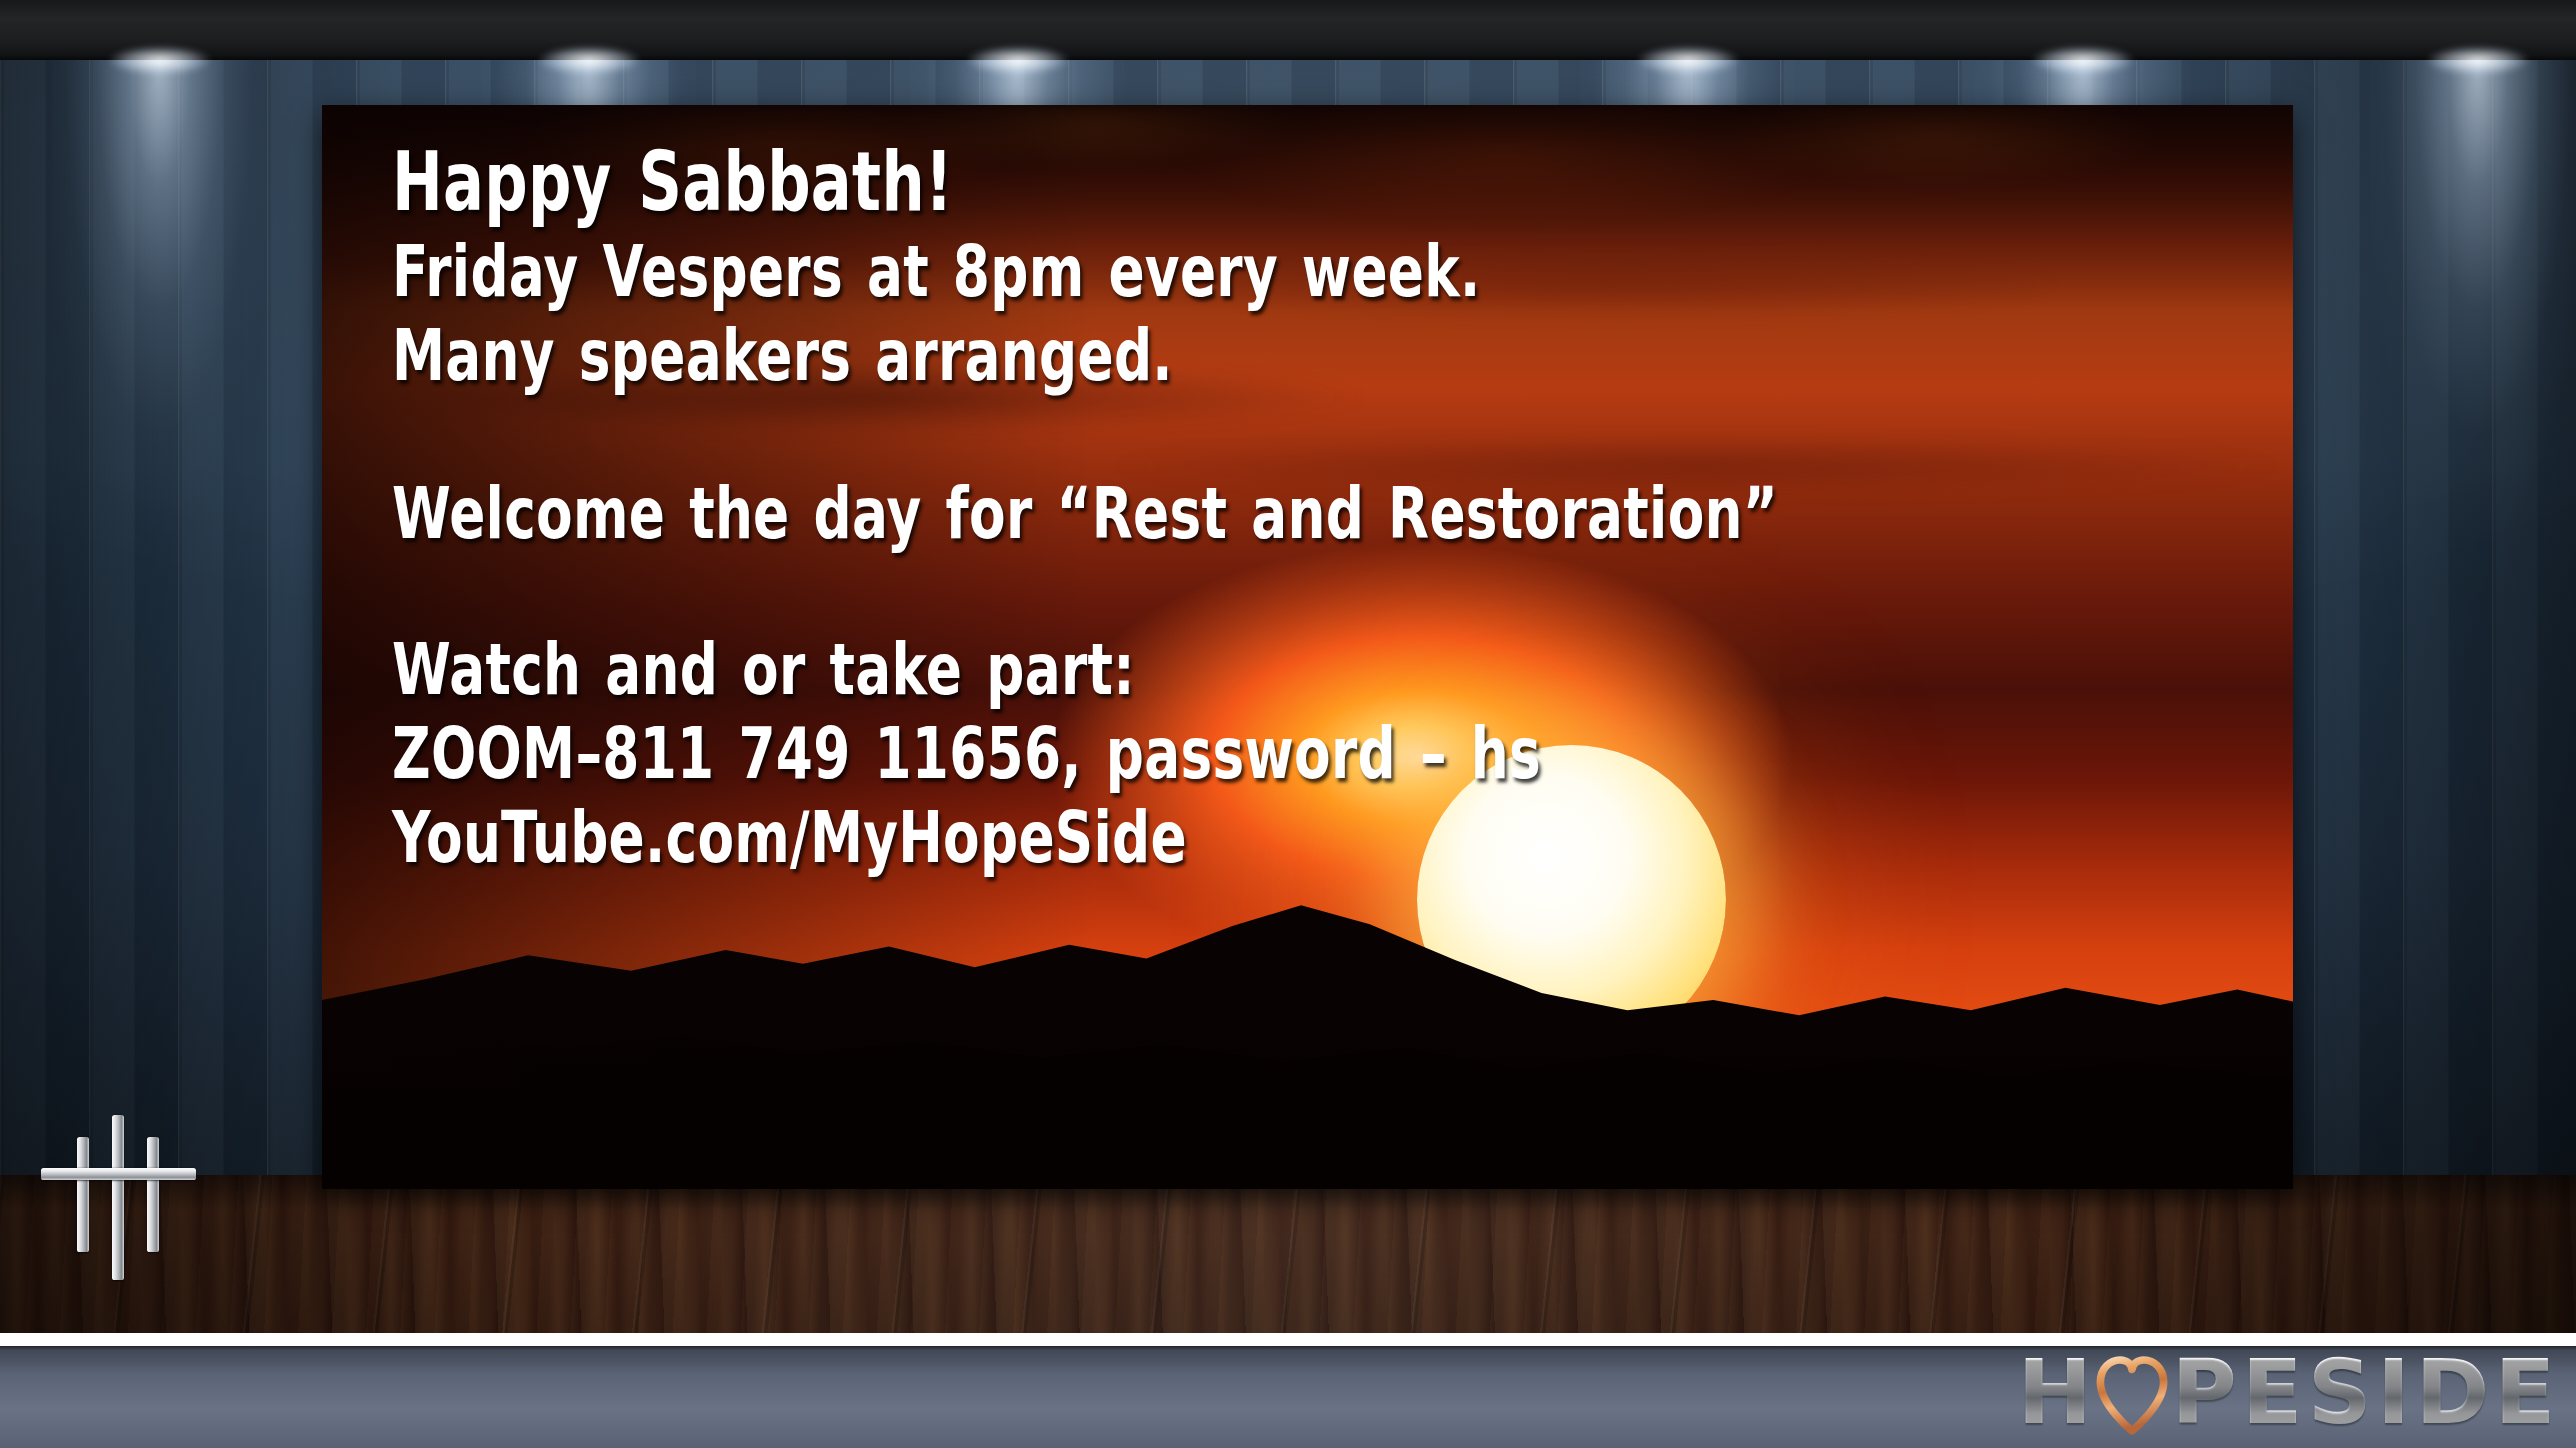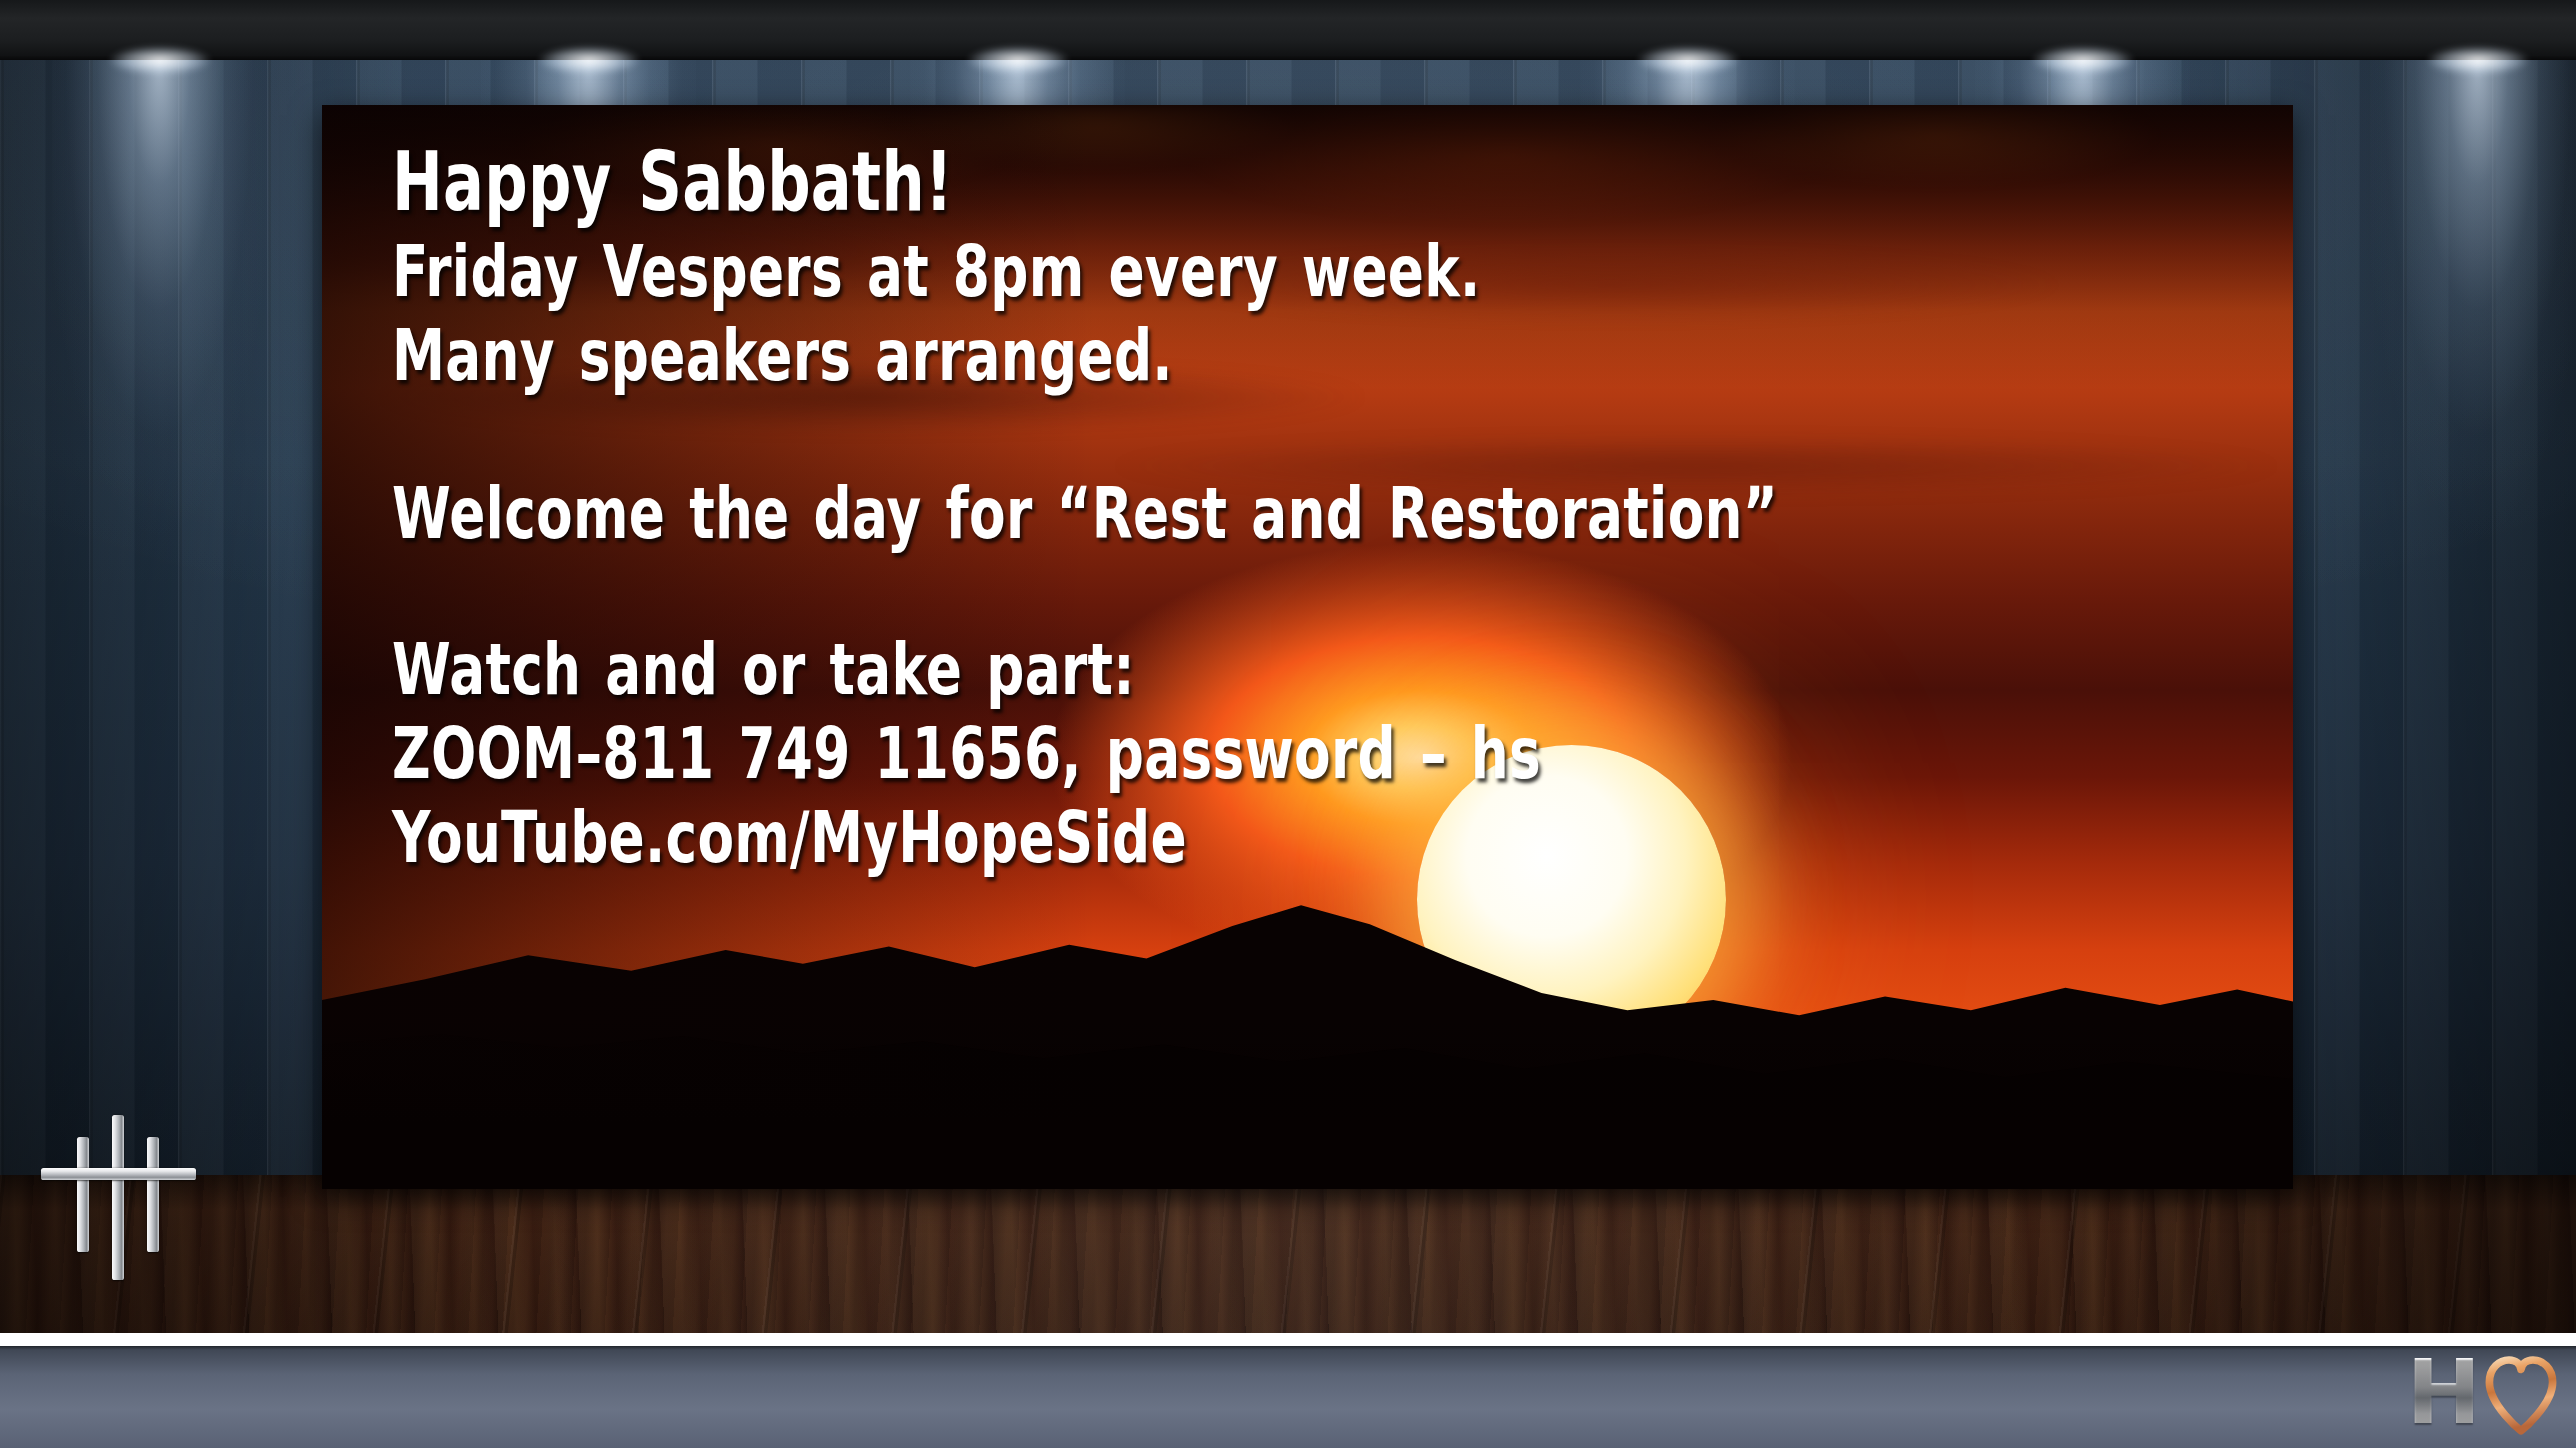--- a/index.html
+++ b/index.html
@@ -342,17 +342,18 @@
               <stop offset="18%" stop-color="#e9a366"></stop>
               <stop offset="45%" stop-color="#c9763c"></stop>
               <stop offset="68%" stop-color="#f0b07a"></stop>
               <stop offset="100%" stop-color="#b8673a"></stop>
             </linearGradient>
           </defs>
           <path d="M44 90 C44 90 7 60 7 33 C7 16 19 7 30 7 C38 7 43 12 44 18
                    C45 12 50 7 58 7 C69 7 81 16 81 33 C81 60 44 90 44 90 Z" fill="none" stroke="url(#hg)" stroke-width="9" stroke-linejoin="round"></path>
         </svg>
       </span>
+      <span>PESIDE</span>
     </div>
   </div>
 
 </div>
 
 
 </body></html>

